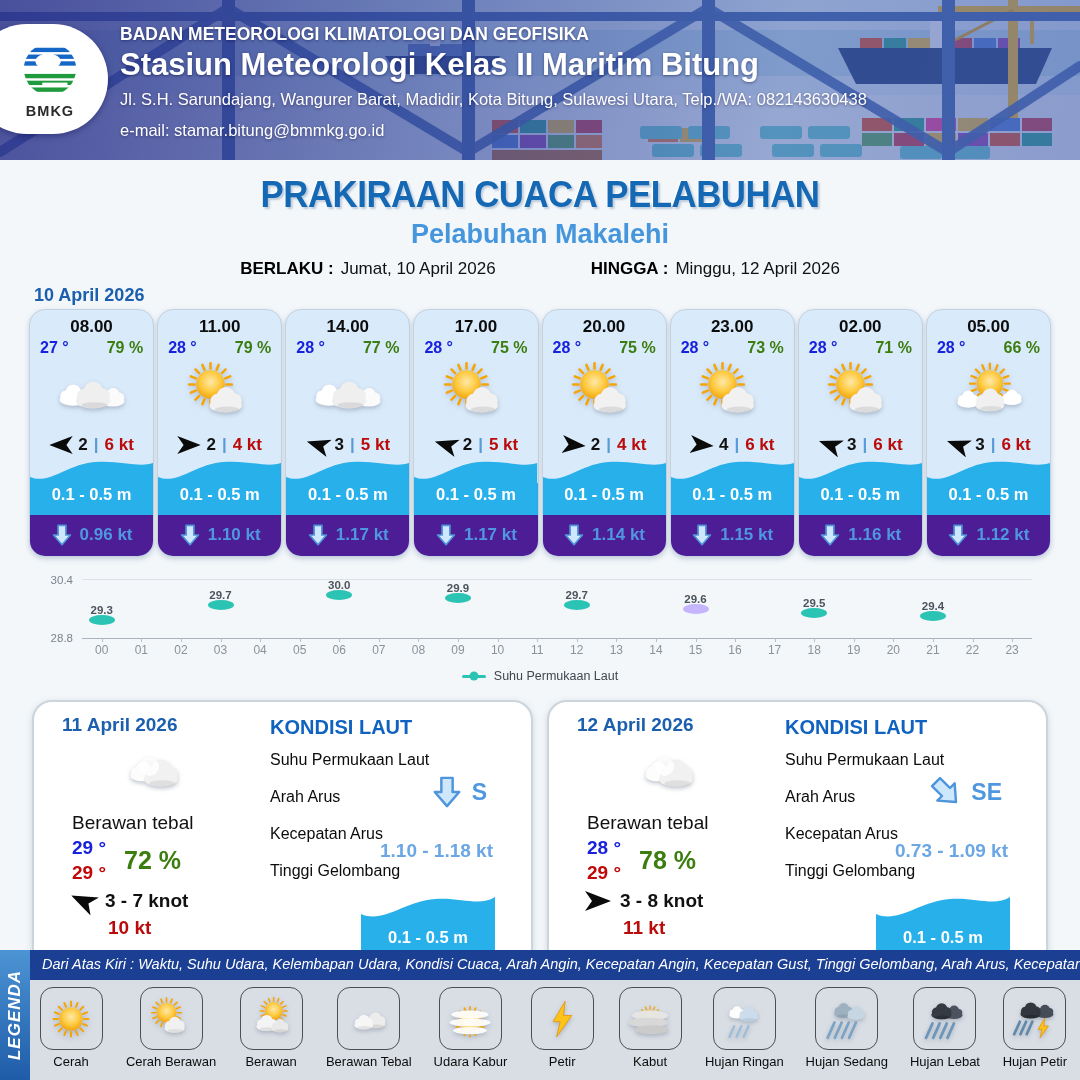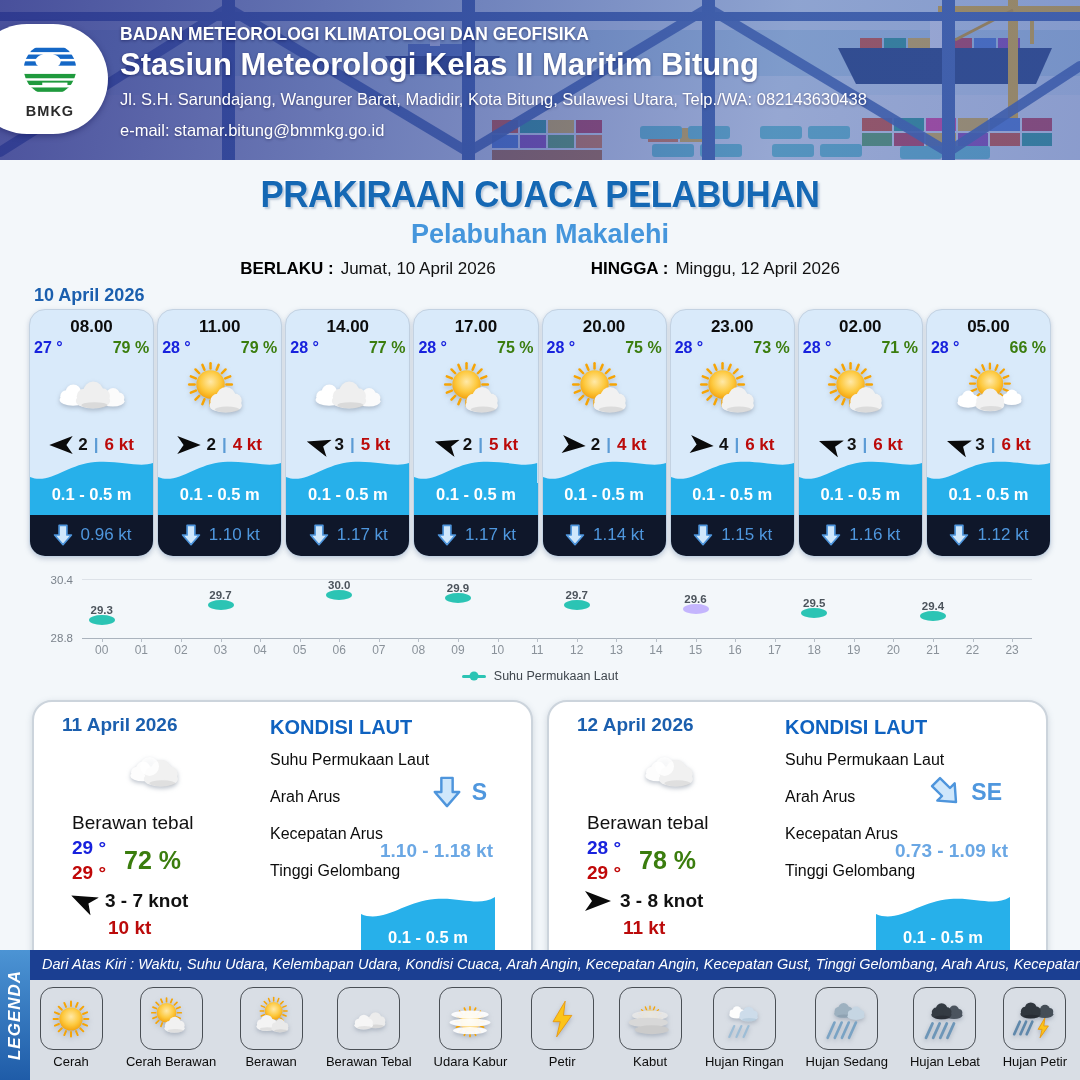--- a/index.html
+++ b/index.html
@@ -29,33 +29,33 @@
   .validity{display:flex;justify-content:center;gap:95px;margin-top:9px;font-size:17px}
   .validity b{font-weight:bold;color:#000;margin-right:7px}
 
   .date-label{margin:6px 0 3px 34px;font-weight:bold;font-size:18px;color:#1b5fae}
 
   
   .hourly-row{display:flex;gap:3px;margin:0 29px;height:248px}
   .hcard{flex:1;background:#d9eafa;border:1px solid #c3d2e2;border-radius:16px;
     box-shadow:0 2px 5px rgba(110,130,160,.35);overflow:hidden;display:flex;flex-direction:column}
   .h-time{text-align:center;font-weight:bold;font-size:17px;margin-top:7px;color:#0c0c0c}
-  .h-th{display:flex;justify-content:space-between;padding:2px 4px 0;font-weight:bold;font-size:16px}
+  .h-th{display:flex;justify-content:space-between;padding:2px 10px 0;font-weight:bold;font-size:16px}
   .t-blue{color:#1822dd}
   .h-hum{color:#3b7d0e}
   .h-icon{flex:0 0 74px;display:flex;align-items:center;justify-content:center}
   .h-icon svg,.d-icon svg,.lg-box svg{filter:drop-shadow(0 2px 2px rgba(125,138,155,.5))}
   .h-wind{display:flex;align-items:center;justify-content:center;gap:5px;font-weight:bold;font-size:17px;height:30px}
   .h-wind .sep{color:#5b9bd5;margin:0 1px}
   .h-wind .gust{color:#bb0a0a}
   .h-wave{margin-top:auto}
   .h-wave svg{display:block;width:100%;height:24px}
   .h-waveband{background:#27b0ea;color:#fff;font-weight:bold;font-size:16.5px;text-align:center;padding:2px 0 11px}
-  .h-cur{background:#0f172a;height:44px;display:flex;align-items:center;justify-content:center;gap:7px;
-    font-weight:normal;font-size:17px;color:#4f97de}
+  .h-cur{background:#4c1d95;height:44px;display:flex;align-items:center;justify-content:center;gap:7px;
+    font-weight:bold;font-size:17px;color:#4f97de}
 
   
   .chart{margin:10px 32px 9px;position:relative;height:124px}
   .plot{position:absolute;left:50px;right:16px;top:12px;height:58px;
     border-top:1px solid #dde2e8;border-bottom:1.5px solid #aab3bd}
   .ylab{position:absolute;font-size:11.5px;color:#7b838c;right:100%;padding-right:9px;transform:translateY(-50%);white-space:nowrap}
   .ylab.top{top:0}.ylab.bot{top:100%}
   .tick{position:absolute;top:100%;width:1px;height:4px;background:#b7bfc8}
   .pt{position:absolute;width:26px;height:10px;border-radius:50%;background:#2bc4b4;transform:translate(-50%,-50%)}
   .pl{position:absolute;bottom:9px;left:50%;transform:translateX(-50%);font-size:11.5px;font-weight:bold;color:#4c545c;white-space:nowrap}

